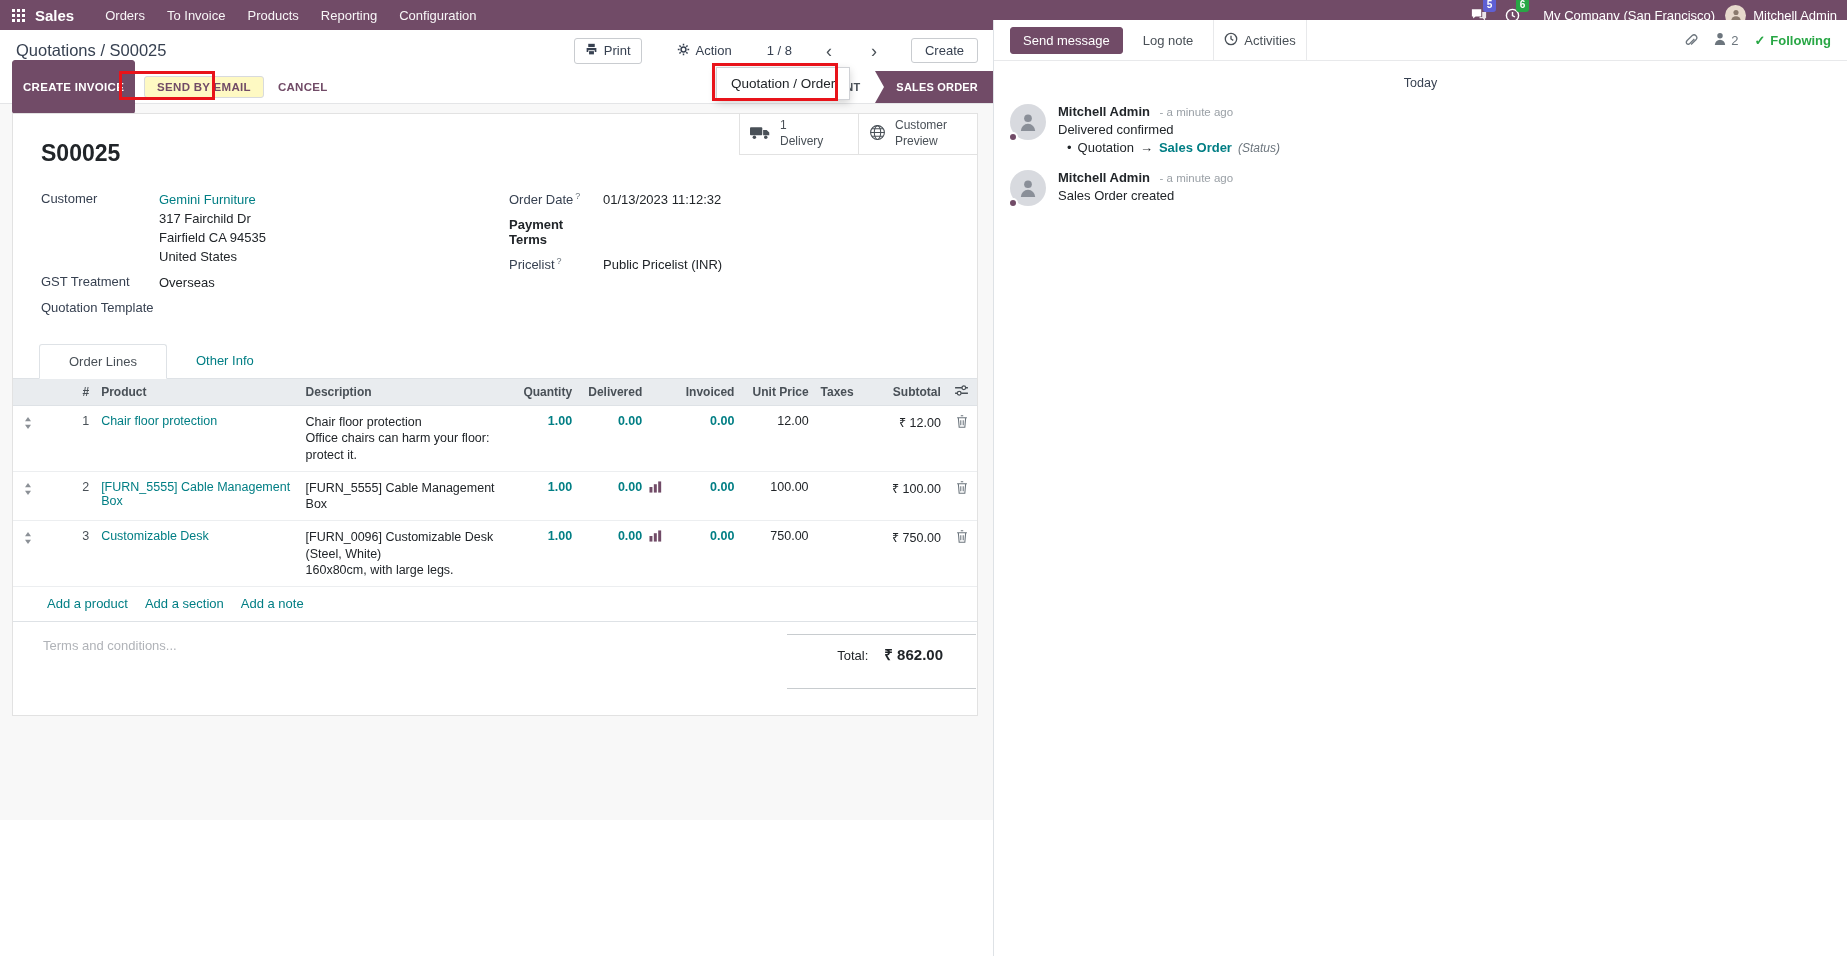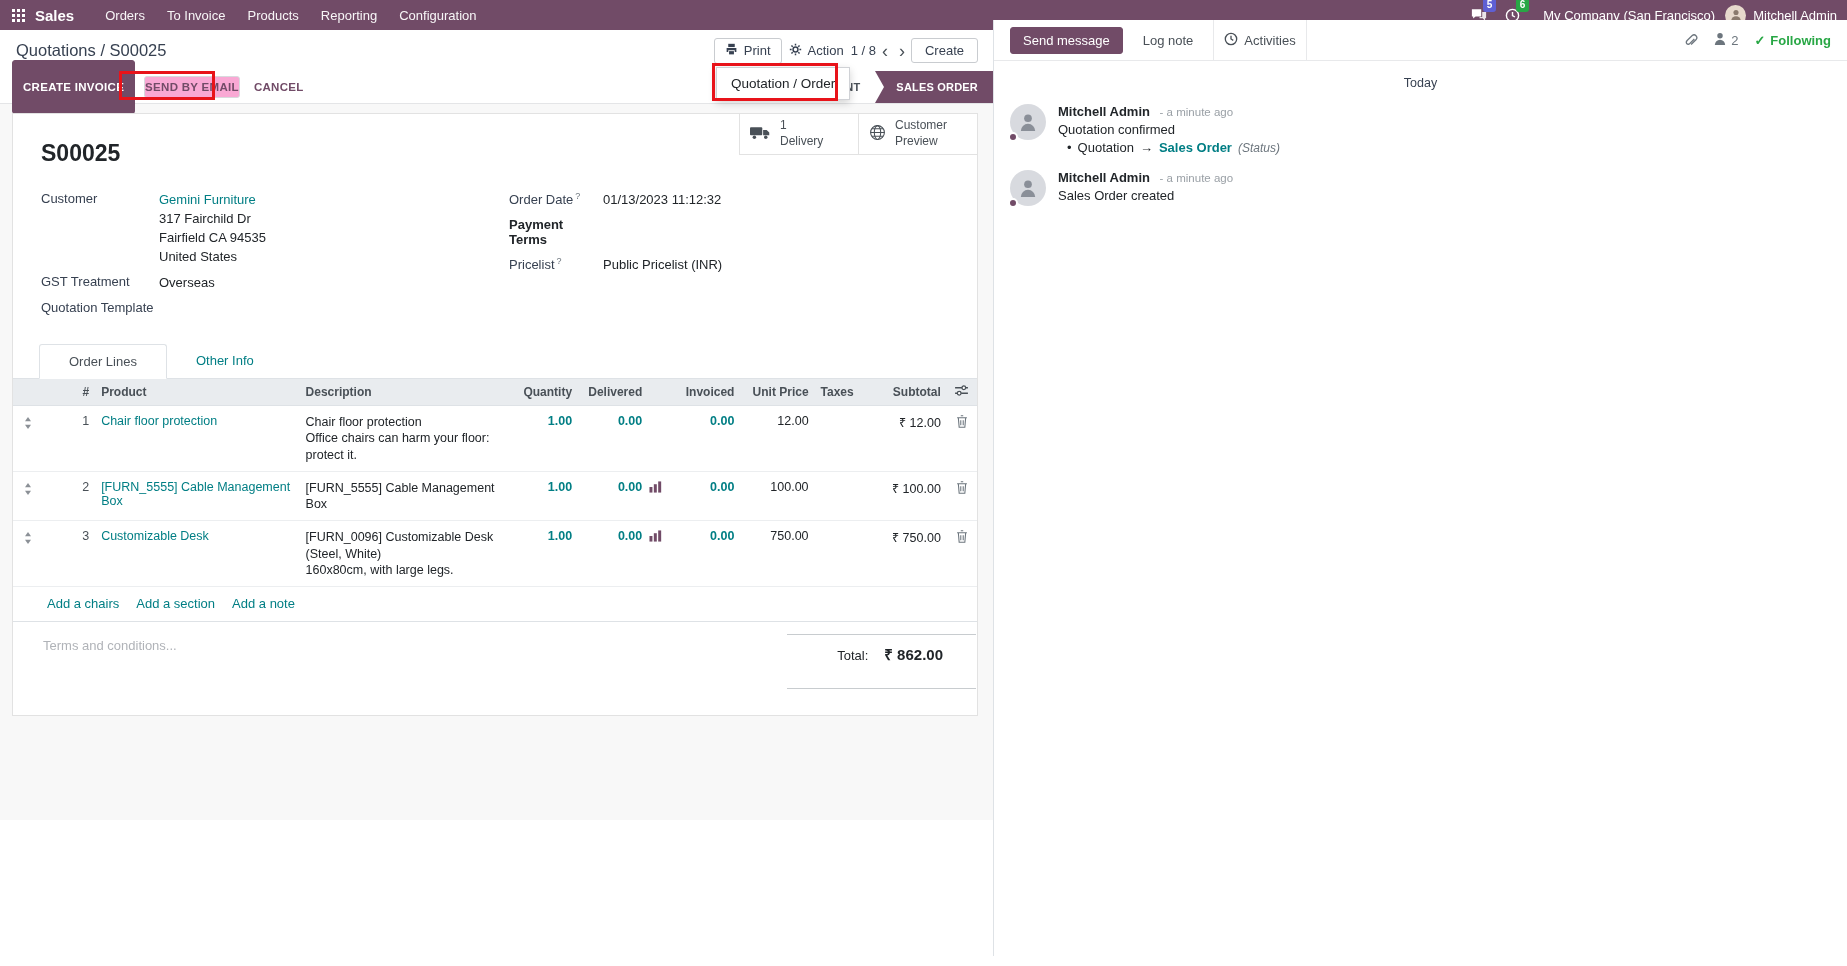--- a/index.html
+++ b/index.html
@@ -20,30 +20,30 @@
   .badge-blue { background:#5f5fd3; }
   .badge-green { background:#28a745; }
   .company { font-size:13px; margin:0 10px 0 14px; cursor:pointer; }
   .nav-avatar { width:21px; height:21px; border-radius:50%; background:#e7d9cc; display:flex; align-items:center; justify-content:center; color:#8a7a6d; cursor:pointer; }
   .user { font-size:13px; margin-left:7px; cursor:pointer; }
 
   
   .left-pane { position:absolute; top:30px; left:0; width:993px; }
   .cp-row1 { height:41px; display:flex; align-items:center; padding:0 0 0 16px; background:#fff; }
   .breadcrumb { font-size:16.5px; color:#374151; cursor:pointer; }
-  .cp-buttons { margin-left:auto; display:flex; align-items:center; gap:1px; padding-right:15px; }
+  .cp-buttons { margin-left:auto; display:flex; align-items:center; gap:29px; padding-right:15px; }
   .btn-print { display:flex; align-items:center; gap:6px; border:1px solid #c9ccd0; background:#fff; border-radius:3px; padding:4px 10px; font-size:13px; color:#374151; }
   .btn-action { display:flex; align-items:center; gap:6px; border:none; background:none; padding:4px 6px; font-size:13px; color:#374151; }
   .pager { font-size:13px; color:#374151; }
   .pager-nav { font-size:18px; color:#495057; padding:0 5px; cursor:pointer; line-height:1; }
   .btn-create { border:1px solid #c9ccd0; background:#fff; border-radius:3px; padding:4px 13px; font-size:13px; color:#374151; }
 
   .cp-row2 { height:33px; display:flex; align-items:center; padding-left:12px; background:#fff; border-bottom:1px solid #e4e5e7; }
   .btn-stat-primary { background:#714B67; border:1px solid #714B67; color:#fff; font-size:11.5px; font-weight:700; letter-spacing:.3px; padding:20px 10px; border-radius:3px; }
-  .btn-stat-secondary { background:#f9a8d4; border:1px solid #d8dadd; color:#714B67; font-size:11.5px; font-weight:700; letter-spacing:.3px; padding:4px 0; border-radius:3px; margin-left:9px; }
+  .btn-stat-secondary { background:#fef9c3; border:1px solid #d8dadd; color:#714B67; font-size:11.5px; font-weight:700; letter-spacing:.3px; padding:4px 12px; border-radius:3px; margin-left:9px; }
   .btn-stat-link { background:none; border:none; color:#714B67; font-size:11.5px; font-weight:700; letter-spacing:.3px; margin-left:14px; }
   .statusbar { margin-left:auto; display:flex; align-items:stretch; height:100%; }
   .status-step { display:flex; align-items:center; padding:0 15px; font-size:11px; font-weight:700; color:#495057; position:relative; letter-spacing:.2px; cursor:pointer; }
   .status-step.active { background:#714B67; color:#fff; padding-left:21px; }
   .status-step.active::before { content:""; position:absolute; left:0; top:0; border-top:16px solid transparent; border-bottom:16px solid transparent; border-left:9px solid #fff; }
 
   .content { background:#f8f8f8; height:716px; padding:9px 0 0 12px; }
 
   
   .sheet { width:966px; min-height:586px; background:#fff; border:1px solid #e2e2e2; position:relative; padding-bottom:26px; }
@@ -377,21 +377,21 @@
           <div class="c r">750.00</div>
           <div class="c"></div>
           <div class="c r">₹ 750.00</div>
           <div class="c trash-cell"><svg width="12" height="13" viewBox="0 0 14 16" fill="none" stroke="currentColor" stroke-width="1.3">
                 <path d="M1 3.5h12M5.5 1h3M2.5 3.5l1 11.5h7l1-11.5M5.5 6.5v6M8.5 6.5v6"></path>
               </svg></div>
         </div>
       </div>
 
       <div class="table-footer">
-        <a>Add a chairs</a>
+        <a>Add a product</a>
         <a>Add a section</a>
         <a>Add a note</a>
       </div>
 
       <div class="sheet-bottom">
         <div class="terms">Terms and conditions...</div>
         <div class="totals">
           <span class="tlabel">Total:</span>
           <span class="tamount">₹ 862.00</span>
         </div>
@@ -442,21 +442,21 @@
           <circle cx="7" cy="4.4" r="3.2"></circle>
           <path d="M1 15a6 6 0 0 1 12 0z"></path>
         </svg>
       <span class="dot"></span>
     </div>
     <div class="mbody">
       <div class="mhead">
         <span class="mauthor">Mitchell Admin</span>
         <span class="mtime">- a minute ago</span>
       </div>
-      <div class="mtext">Quotation confirmed</div>
+      <div class="mtext">Delivered confirmed</div>
       <div class="mtrack">
         <span class="bullet">•</span>
         <span>Quotation</span>
         <span>→</span>
         <span class="track-new">Sales Order</span>
         <span class="tfield">(Status)</span>
       </div>
     </div>
   </div>
 

